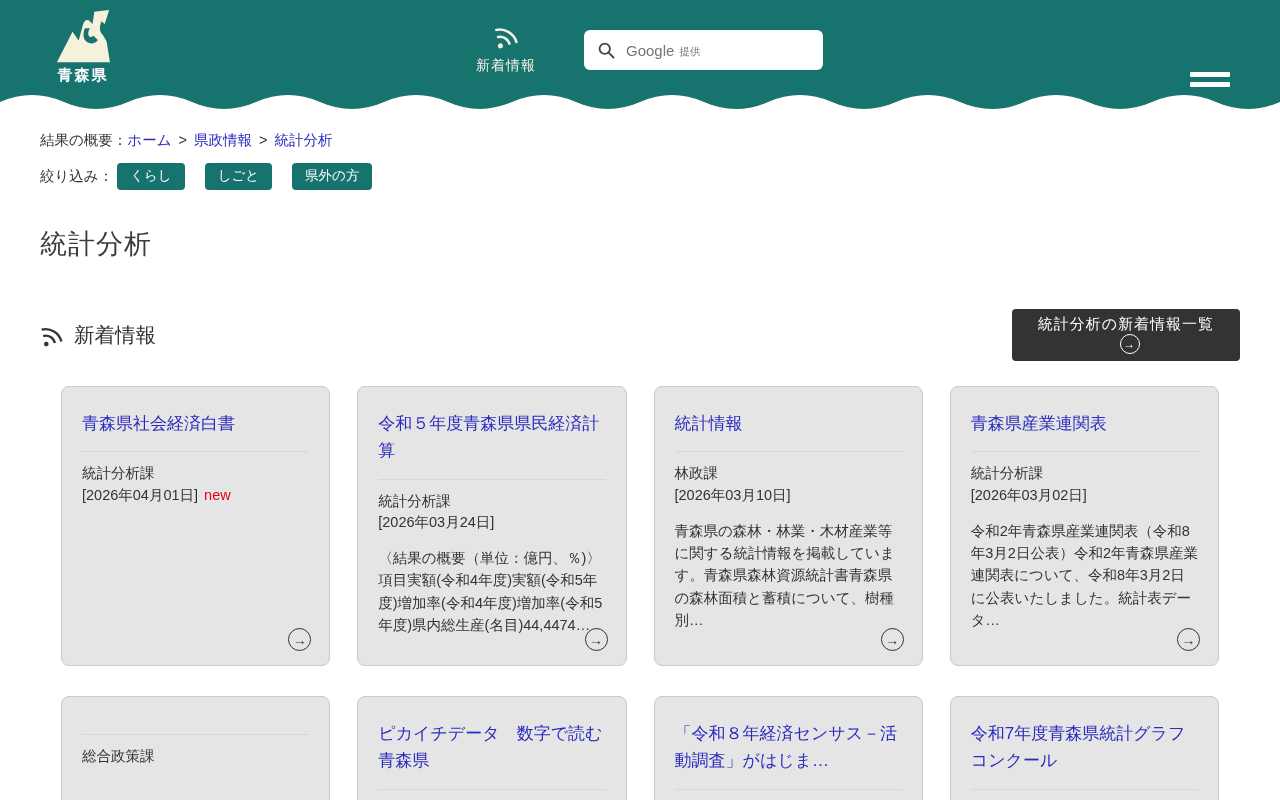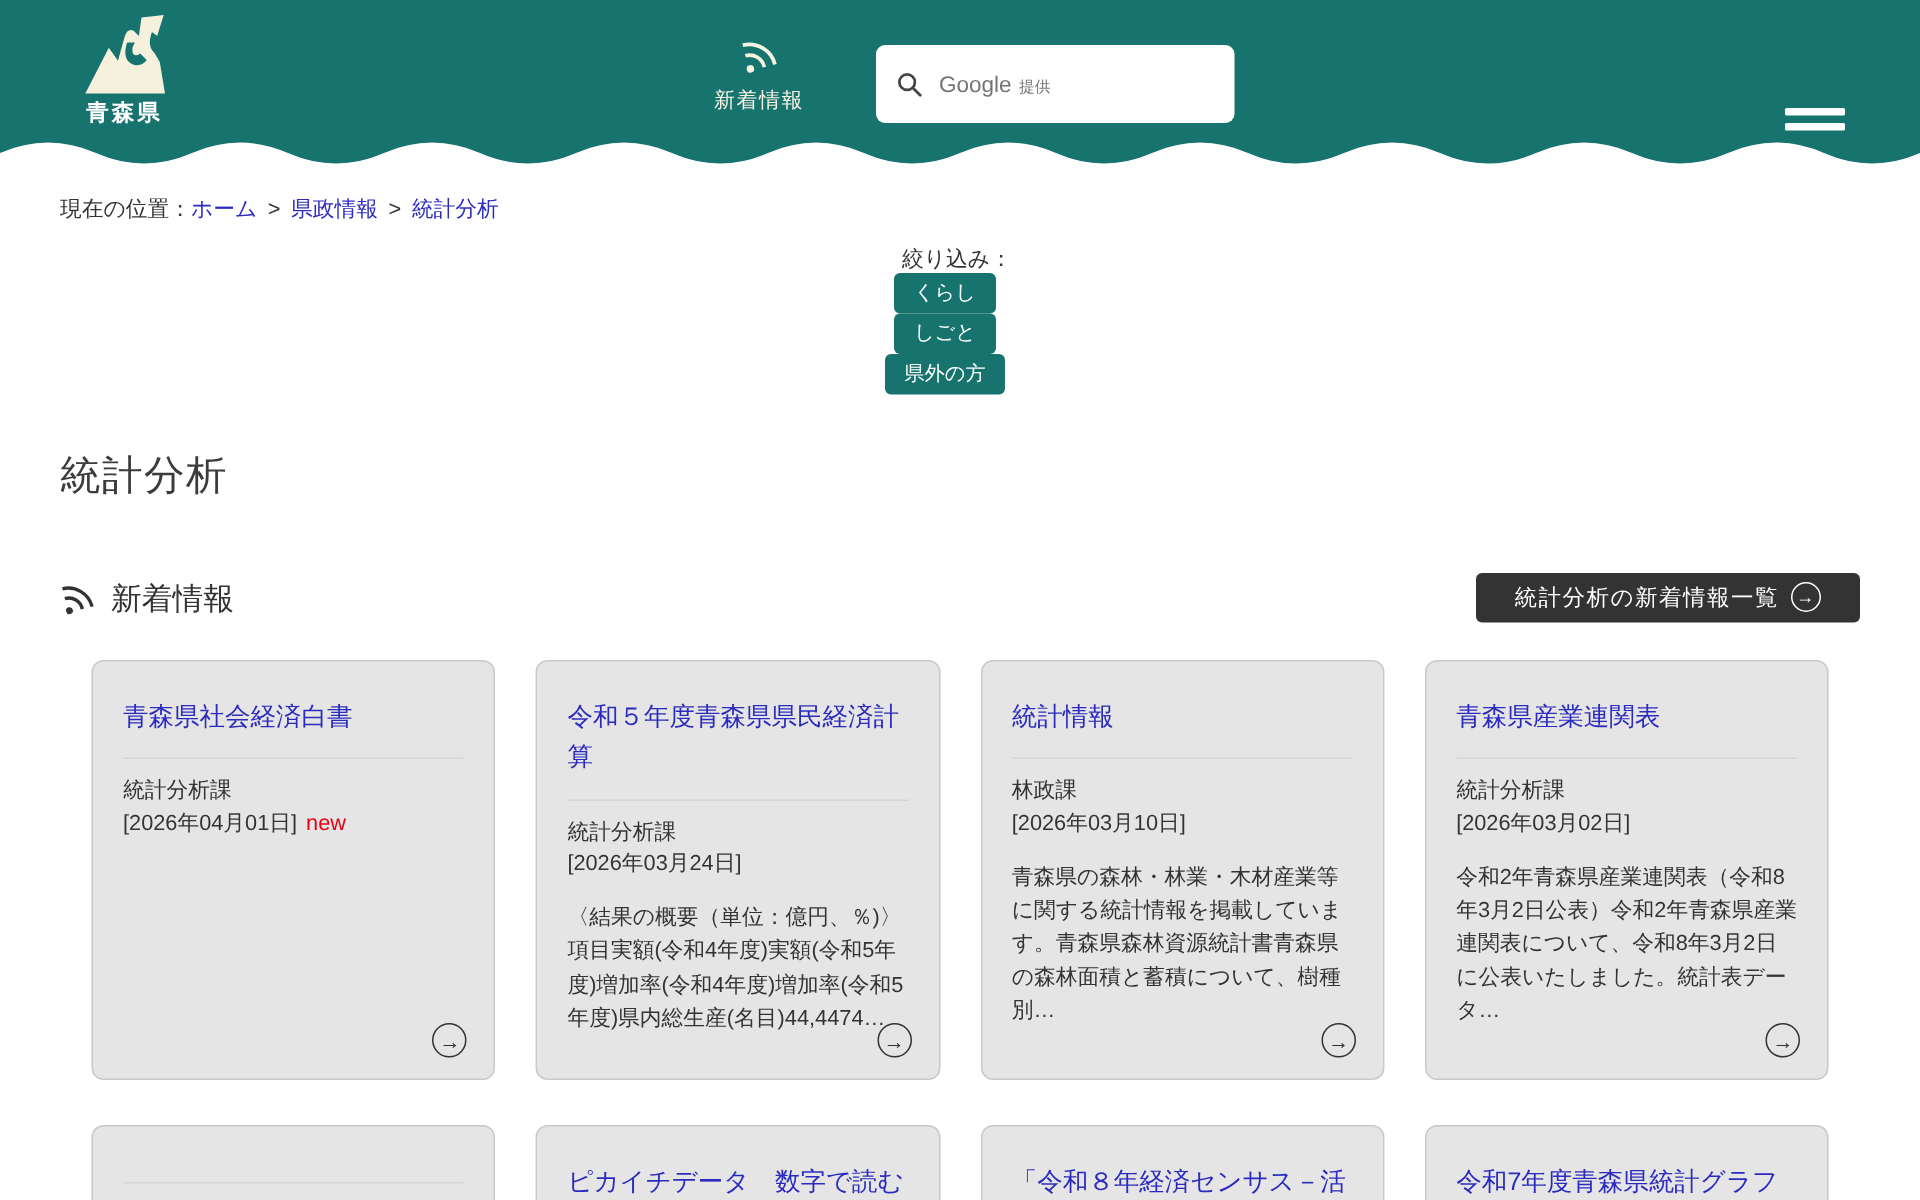--- a/index.html
+++ b/index.html
@@ -19,46 +19,46 @@
   .wave{position:absolute;top:90px;left:0;width:1280px;height:24px;display:block;}
 
   .logo{position:absolute;left:50px;top:10px;width:66px;text-align:center;cursor:pointer;}
   .logo-mark{display:block;margin:0 auto;}
   .logo-label{display:block;color:#FFFFFF;font-size:15px;font-weight:700;letter-spacing:2px;margin-top:2px;}
 
   .hdr-news{position:absolute;left:468px;top:24px;width:76px;text-align:center;color:#F7F3E2;cursor:pointer;}
   .hdr-news .rss{display:inline-block;transform:rotate(-14deg);}
   .hdr-news-label{display:block;font-size:14px;margin-top:4px;letter-spacing:1px;}
 
-  .search-box{position:absolute;left:584px;top:30px;width:239px;height:52px;background:#fff;
+  .search-box{position:absolute;left:584px;top:30px;width:239px;height:40px;background:#fff;
     border-radius:6px;display:flex;align-items:center;padding:0 12px;cursor:text;}
   .search-box .ph-main{color:#757575;font-size:15px;margin-left:10px;}
   .search-box .ph-sub{color:#757575;font-size:10.5px;margin-left:5px;margin-top:3px;}
 
   .menu-btn{position:absolute;right:50px;top:28px;width:40px;text-align:center;cursor:pointer;margin-top:44px;}
   .menu-bars span{display:block;width:40px;height:5px;background:#fff;margin-bottom:5px;border-radius:1px;}
   .menu-label{color:#fff;font-size:10px;letter-spacing:1px;display:block;margin-top:3px;}
 
   
   .crumb-area{margin:40px 40px 0;}
   .breadcrumb{font-size:14.5px;line-height:1.4;}
   .breadcrumb a{color:var(--link);cursor:pointer;}
   .breadcrumb .sep{color:var(--text);margin:0 7px;}
-  .filter-row{margin-top:13px;font-size:14.5px;display:flex;align-items:center;flex-direction:column;}
+  .filter-row{margin-top:13px;font-size:14.5px;display:flex;align-items:center;}
   .filter-btn{display:inline-block;background:var(--teal);color:#fff;border:none;cursor:pointer;
     font-size:13.5px;padding:4px 13px 5px;border-radius:4px;margin-right:20px;
     font-family:inherit;}
 
   
   .page-title{margin:36px 40px 0;font-size:27px;font-weight:500;color:#3C3C3C;letter-spacing:1px;}
   .section-row{margin:47px 40px 0;display:flex;justify-content:space-between;align-items:center;}
   .section-heading{display:flex;align-items:center;font-size:20.5px;font-weight:500;color:var(--text);}
   .section-heading .rss{margin-right:11px;transform:rotate(-14deg);}
   .list-btn{display:inline-flex;align-items:center;background:var(--dark);color:#fff;border:none;cursor:pointer;
-    font-size:15px;padding:6px 26px 7px;border-radius:4px;font-family:inherit;letter-spacing:1px;}
+    font-size:15px;padding:6px 26px 7px;border-radius:4px;font-family:inherit;letter-spacing:1px;flex-direction:column;}
   .list-btn .circ-arrow{margin-left:8px;border-color:#fff;color:#fff;width:20px;height:20px;font-size:12px;}
 
   
   .card-grid{margin:25px 61px 0;display:grid;grid-template-columns:repeat(4,1fr);
     column-gap:27px;row-gap:30px;grid-auto-rows:280px;}
   .news-card{position:relative;background:#e5e5e5;border:1px solid #C9C9C9;border-radius:8px;
     padding:23px 20px 20px;overflow:hidden;cursor:pointer;}
   .card-title{color:var(--link);font-size:17px;font-weight:500;line-height:1.6;}
   .card-divider{border:none;border-top:1px solid #D6D6D6;margin:14px 0 11px;}
   .card-meta{font-size:14.5px;line-height:1.5;color:var(--text);}
@@ -111,21 +111,21 @@
     <span class="menu-label">メニュー</span>
   </button>
 
   <svg class="wave" viewBox="0 0 1280 24" preserveAspectRatio="none">
     <path fill="#16736E" d="M0,12 Q32,-2 64,12 T128,12 T192,12 T256,12 T320,12 T384,12 T448,12 T512,12 T576,12 T640,12 T704,12 T768,12 T832,12 T896,12 T960,12 T1024,12 T1088,12 T1152,12 T1216,12 T1280,12 L1280,0 L0,0 Z"></path>
   </svg>
 </header>
 
 <div class="crumb-area">
   <nav class="breadcrumb">
-    <span>現在の位置：</span><a>ホーム</a><span class="sep">&gt;</span><a>県政情報</a><span class="sep">&gt;</span><a>統計分析</a>
+    <span>結果の概要：</span><a>ホーム</a><span class="sep">&gt;</span><a>県政情報</a><span class="sep">&gt;</span><a>統計分析</a>
   </nav>
 
   <div class="filter-row">
     <span style="margin-right:4px;">絞り込み：</span>
     <button class="filter-btn">くらし</button>
     <button class="filter-btn">しごと</button>
     <button class="filter-btn">県外の方</button>
   </div>
 </div>
 

